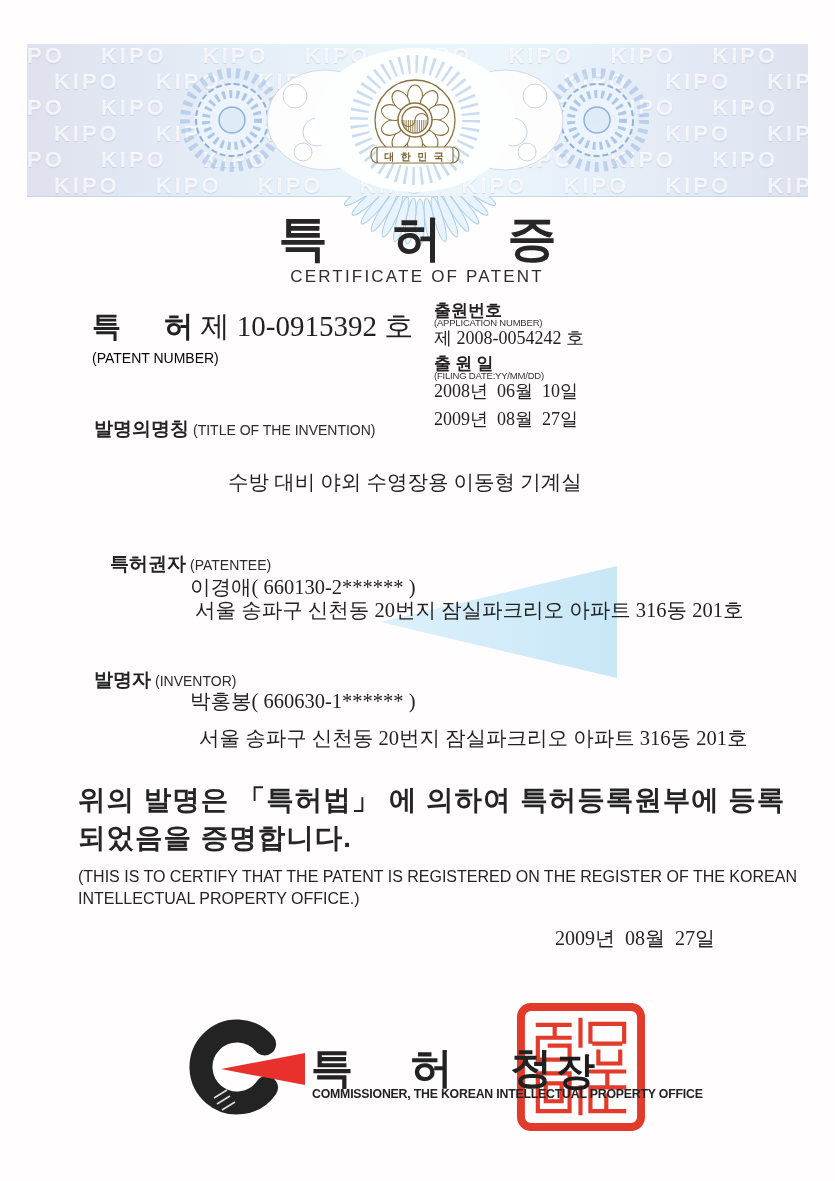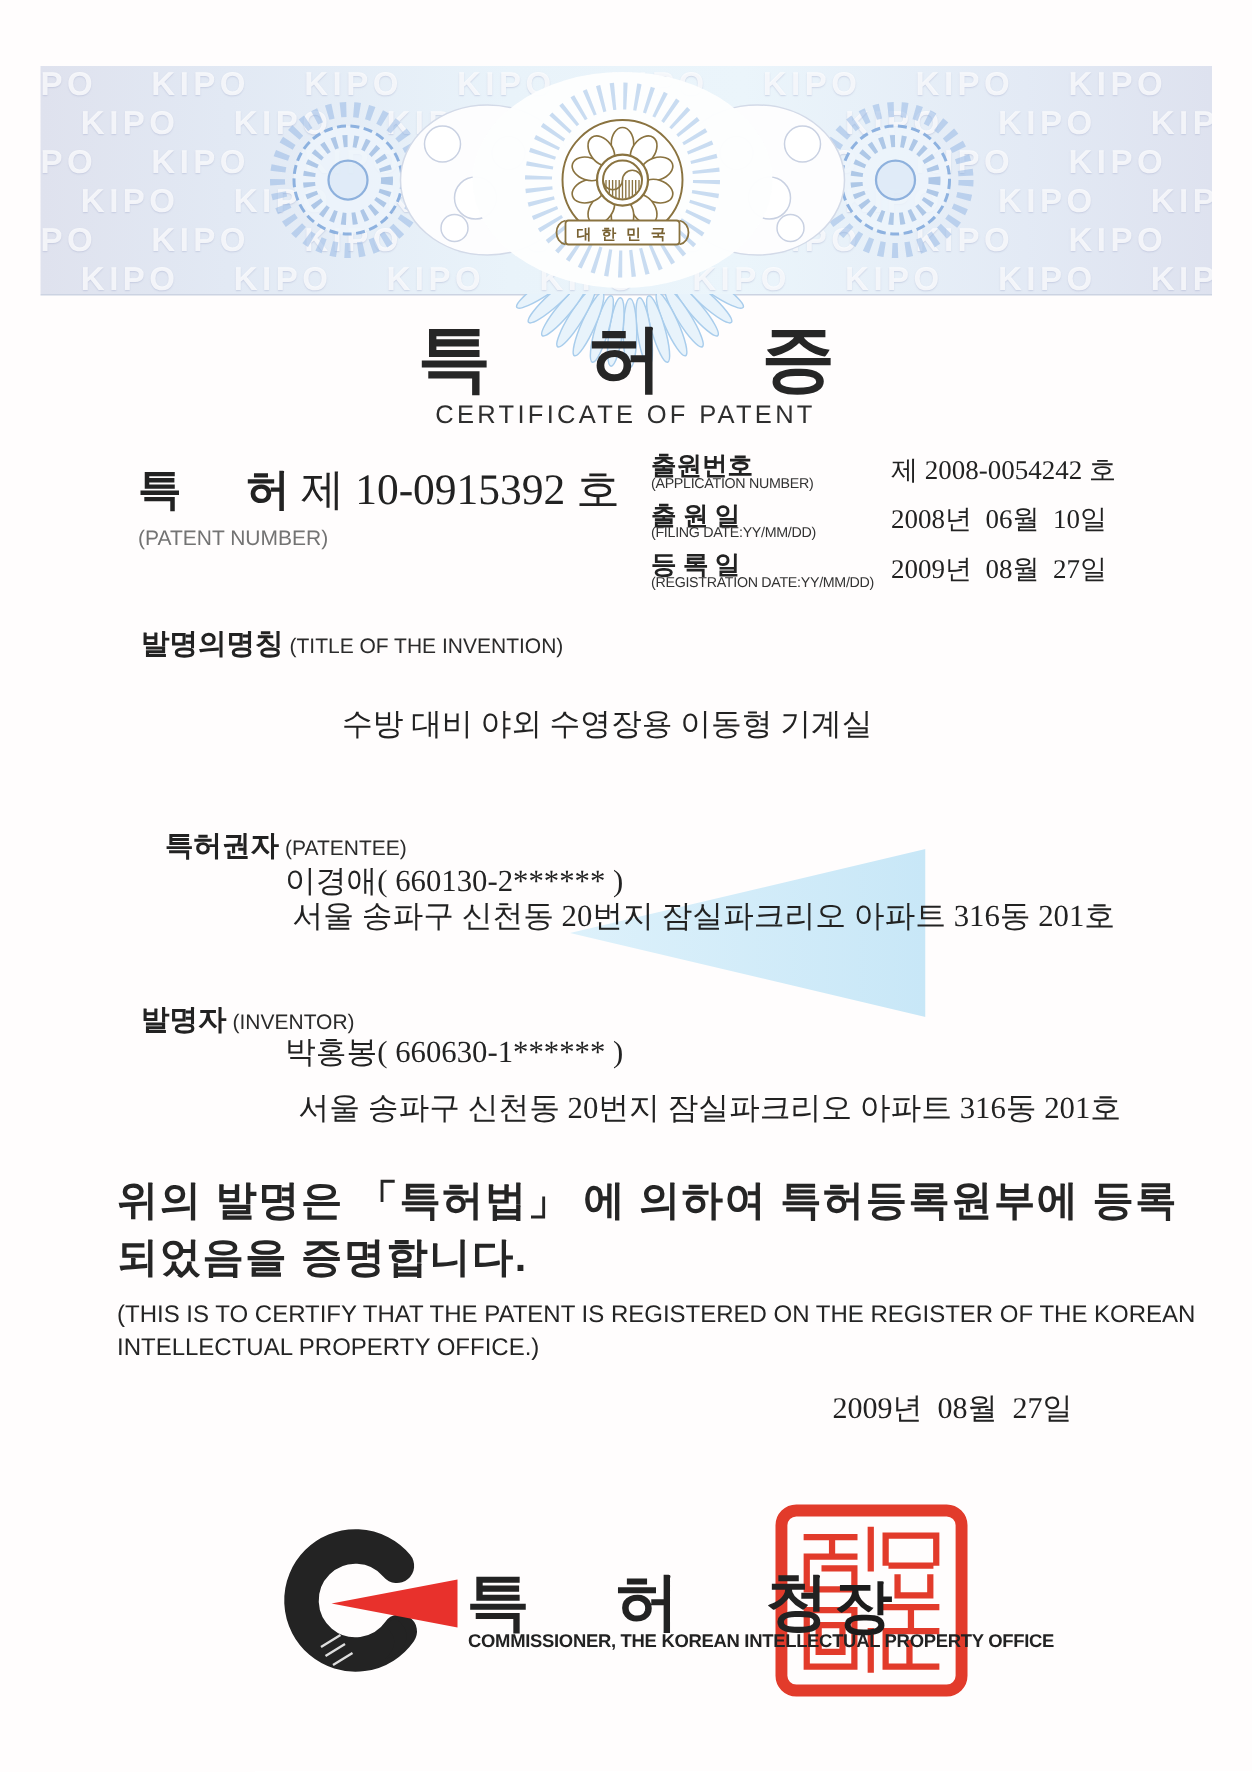--- a/index.html
+++ b/index.html
@@ -25,24 +25,24 @@
          font-family:"Liberation Sans","DejaVu Sans",sans-serif;font-weight:800;
          font-size:49px;word-spacing:52px;color:#262626;}
   .subtitle{position:absolute;left:0;top:267px;width:834px;text-align:center;z-index:2;
          font-family:"Liberation Sans","DejaVu Sans",sans-serif;
          font-size:17px;letter-spacing:2.2px;color:#2e2e2e;}
 
   
   .pn{position:absolute;left:92px;top:307px;font-size:29px;color:#222;white-space:nowrap;}
   .pn .ko{font-weight:700;word-spacing:36px;}
   .pn-en{position:absolute;left:92px;top:350px;font-family:"Liberation Sans","DejaVu Sans",sans-serif;
-         font-size:14px;color:#737373;}
+         font-size:14px;color:#000000;}
 
   .info{position:absolute;left:434px;top:303px;width:380px;}
-  .info-row{display:flex;align-items:flex-start;margin-bottom:8px;}
+  .info-row{display:flex;align-items:flex-start;margin-bottom:8px;flex-direction:column;}
   .info-lbl{width:160px;}
   .info-lbl .ko{font-size:17px;font-weight:700;line-height:15px;display:block;color:#222;}
   .info-lbl .en{font-family:"Liberation Sans","DejaVu Sans",sans-serif;font-size:9.5px;
                 line-height:10px;display:block;color:#333;letter-spacing:-0.2px;}
   .info-val{font-size:18px;color:#222;white-space:pre;line-height:20px;}
 
   
   .sec-lbl{position:absolute;font-size:19px;font-weight:700;color:#222;white-space:nowrap;}
   .sec-lbl .en{font-family:"Liberation Sans","DejaVu Sans",sans-serif;font-size:14px;font-weight:400;
                color:#2b2b2b;margin-left:4px;}
@@ -210,24 +210,20 @@
       <div class="info-val">제 2008-0054242 호</div>
     </div>
     <div class="info-row">
       <div class="info-lbl">
         <span class="ko">출 원 일</span>
         <span class="en">(FILING DATE:YY/MM/DD)</span>
       </div>
       <div class="info-val">2008년  06월  10일</div>
     </div>
     <div class="info-row">
-      <div class="info-lbl">
-        <span class="ko">등 록 일</span>
-        <span class="en">(REGISTRATION DATE:YY/MM/DD)</span>
-      </div>
       <div class="info-val">2009년  08월  27일</div>
     </div>
   </div>
 
   <div class="sec-lbl above" style="left:94px;top:416px;">
     <span>발명의명칭</span><span class="en">(TITLE OF THE INVENTION)</span>
   </div>
   <div class="sec-val above" style="left:228px;top:468px;">수방 대비 야외 수영장용 이동형 기계실</div>
 
   <svg class="triangle" width="237" height="112" viewBox="0 0 237 112">

